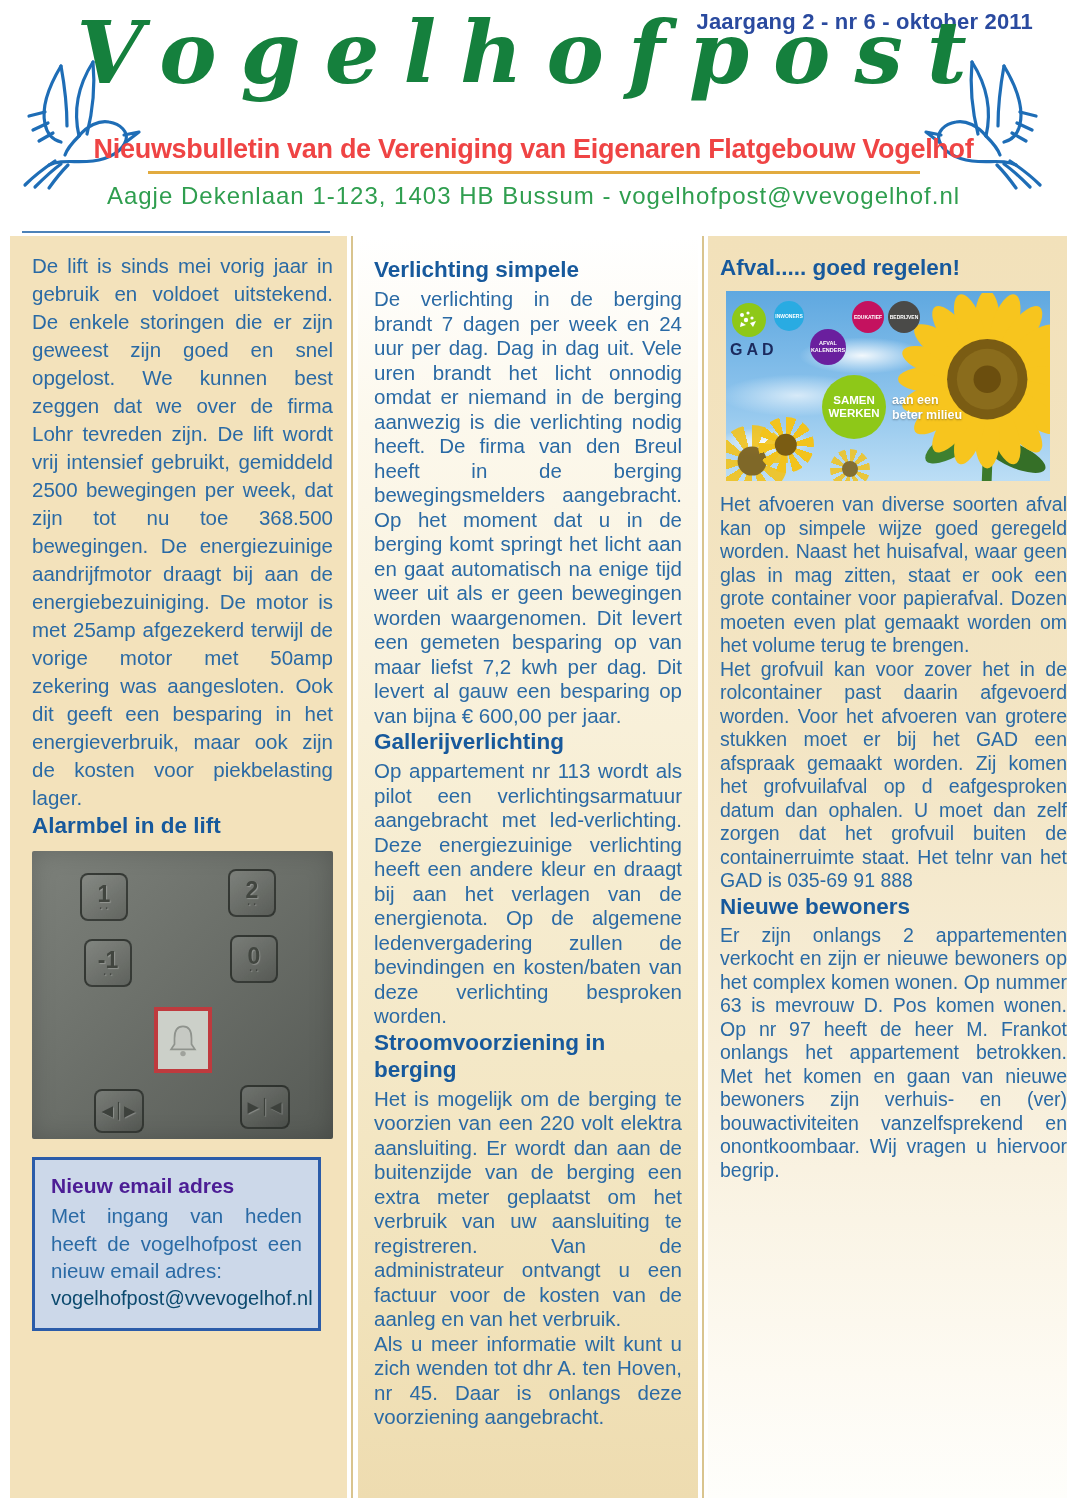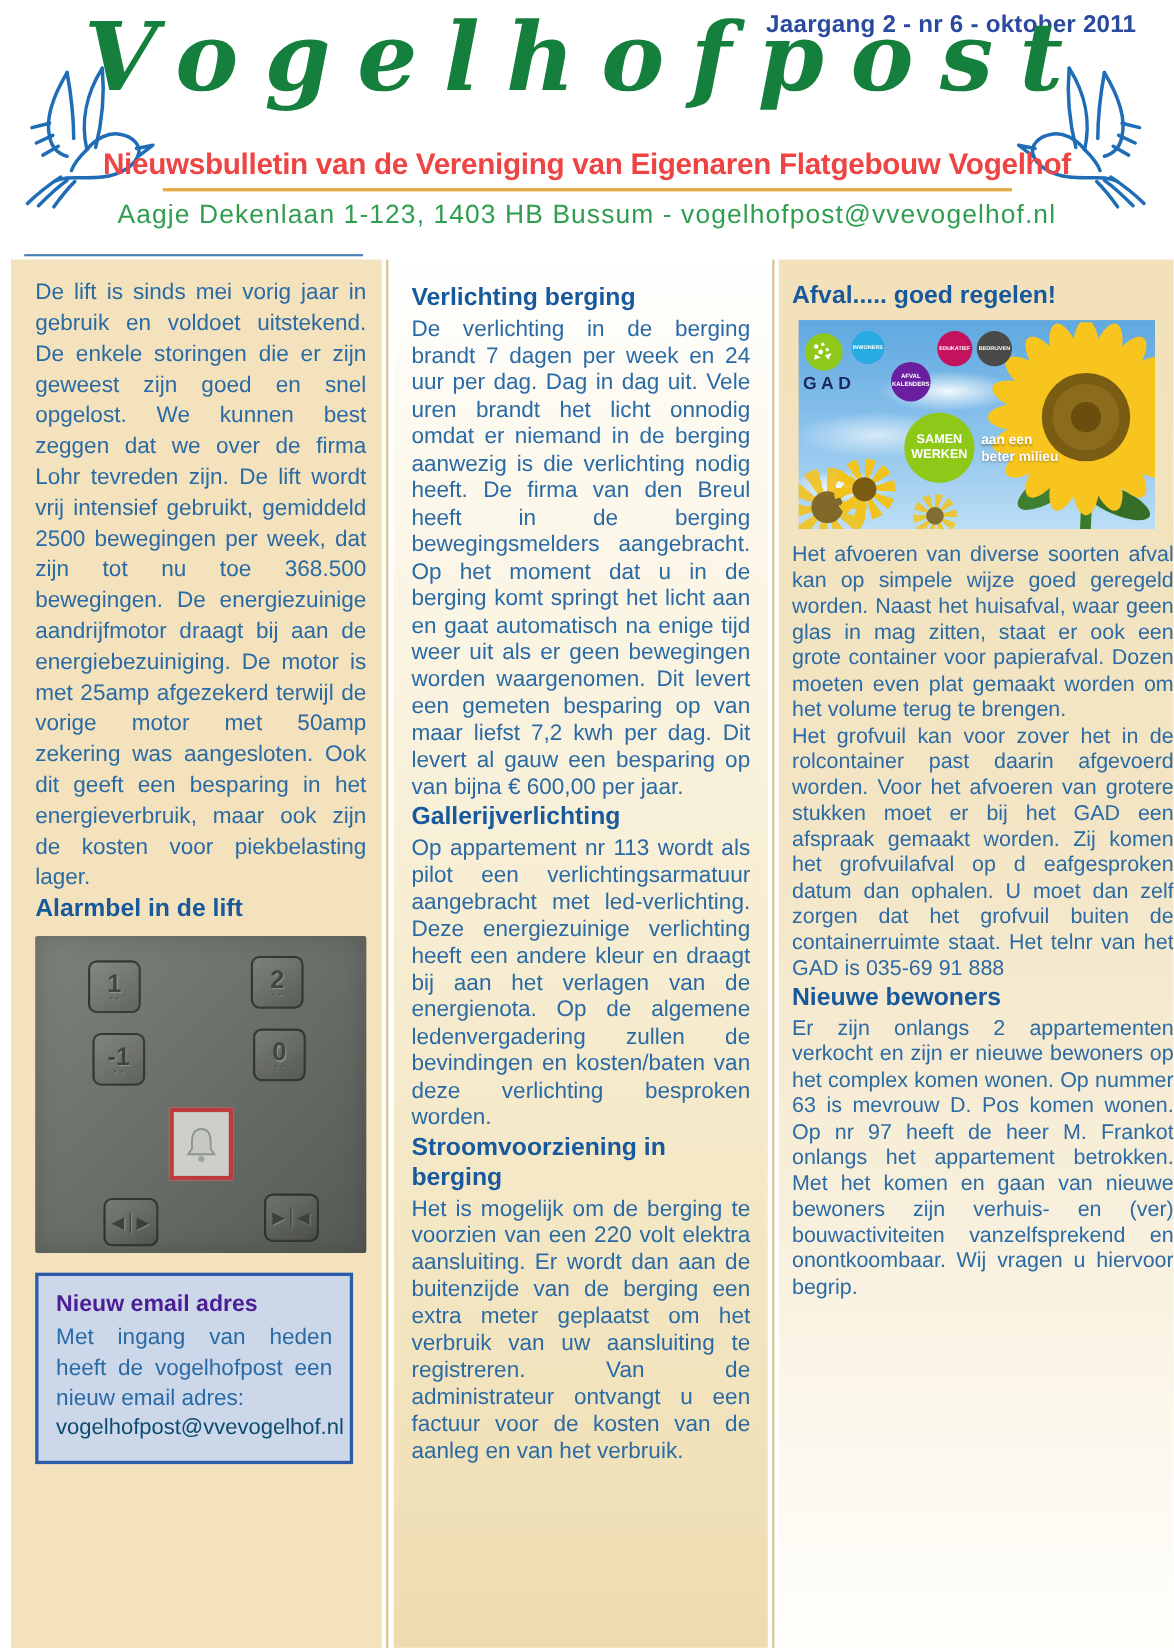--- a/index.html
+++ b/index.html
@@ -176,28 +176,29 @@
     </div>
 
     <div class="email-box">
       <p class="ttl">Nieuw email adres</p>
       <p class="txt">Met ingang van heden heeft de vogelhofpost een nieuw email adres:</p>
       <p class="eml">vogelhofpost@vvevogelhof.nl</p>
     </div>
   </div>
 
   <div class="col col2">
-    <h3 class="sec">Verlichting berging</h3>
+    <h3 class="sec">Verlichting simpele</h3>
     <p class="body">De verlichting in de berging brandt 7 dagen per week en 24 uur per dag. Dag in dag uit. Vele uren brandt het licht onnodig omdat er niemand in de berging aanwezig is die verlichting nodig heeft. De firma van den Breul heeft in de berging bewegingsmelders aangebracht. Op het moment dat u in de berging komt springt het licht aan en gaat automatisch na enige tijd weer uit als er geen bewegingen worden waargenomen. Dit levert een gemeten besparing op van maar liefst 7,2 kwh per dag. Dit levert al gauw een besparing op van bijna € 600,00 per jaar.</p>
 
     <h3 class="sec gap">Gallerijverlichting</h3>
     <p class="body">Op appartement nr 113 wordt als pilot een verlichtingsarmatuur aangebracht met led-verlichting. Deze energiezuinige verlichting heeft een andere kleur en draagt bij aan het verlagen van de energienota. Op de algemene ledenvergadering zullen de bevindingen en kosten/baten van deze verlichting besproken worden.</p>
 
     <h3 class="sec gap">Stroomvoorziening in berging</h3>
     <p class="body">Het is mogelijk om de berging te voorzien van een 220 volt elektra aansluiting. Er wordt dan aan de buitenzijde van de berging een extra meter geplaatst om het verbruik van uw aansluiting te registreren. Van de administrateur ontvangt u een factuur voor de kosten van de aanleg en van het verbruik.</p>
+    <p class="body">Als u meer informatie wilt kunt u zich wenden tot dhr A. ten Hoven, nr 45. Daar is onlangs deze voorziening aangebracht.</p>
   </div>
 
   <div class="col col3">
     <h3 class="sec">Afval..... goed regelen!</h3>
 
     <div class="gad-img">
       <svg class="sunflower-svg" viewBox="0 0 220 200">
         <path d="M150 95 C150 130 149 165 147 200" stroke="#3c7a2b" stroke-width="10" fill="none"></path>
         <ellipse cx="116" cy="152" rx="36" ry="13" fill="#3e8030" transform="rotate(-32 116 152)"></ellipse>
         <ellipse cx="176" cy="166" rx="34" ry="12" fill="#356f27" transform="rotate(24 176 166)"></ellipse>

